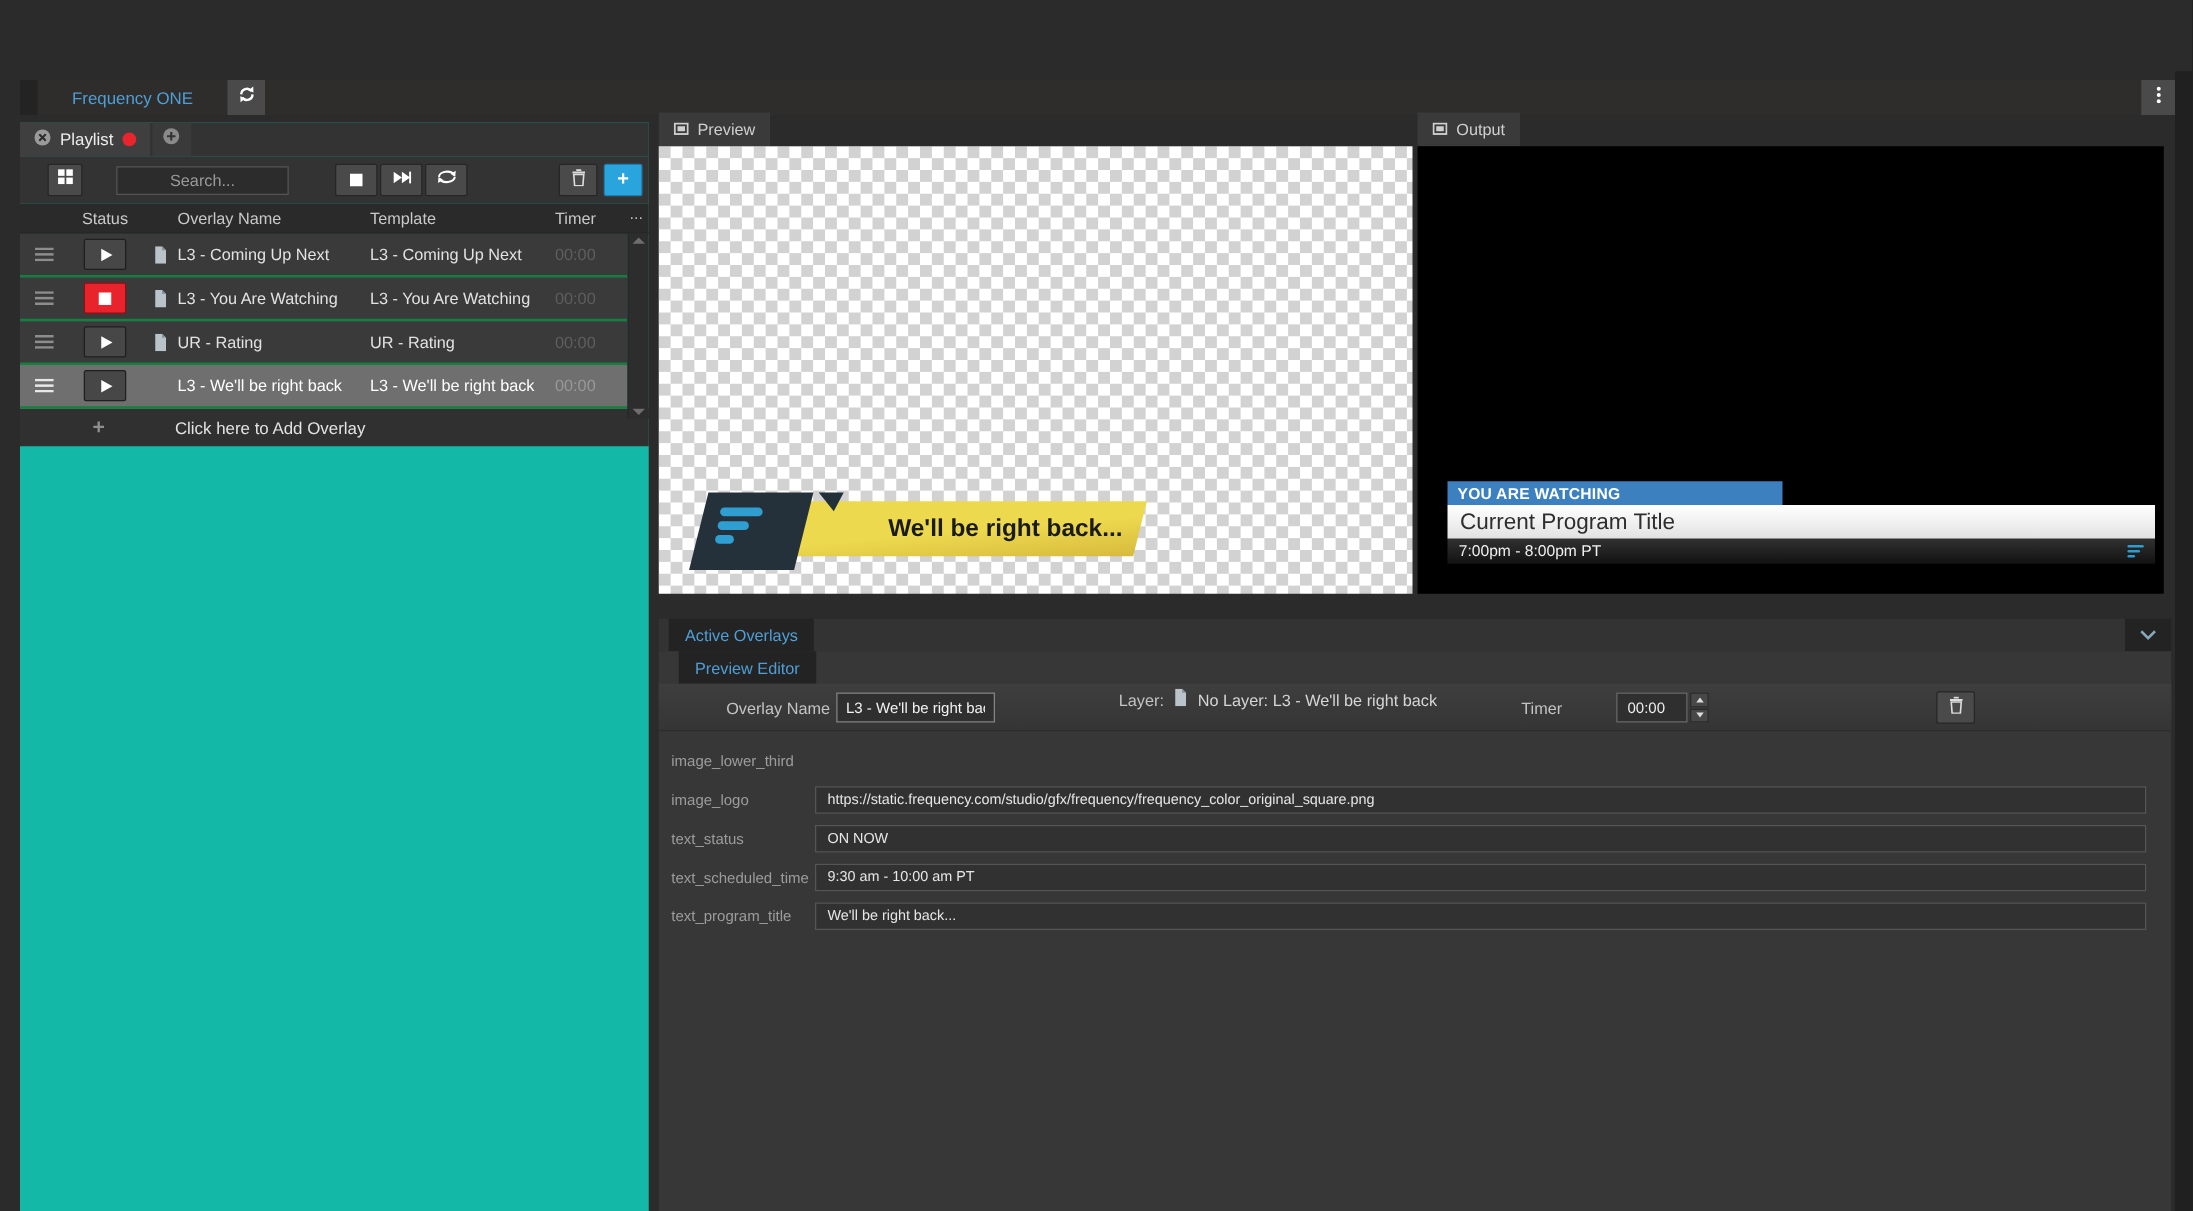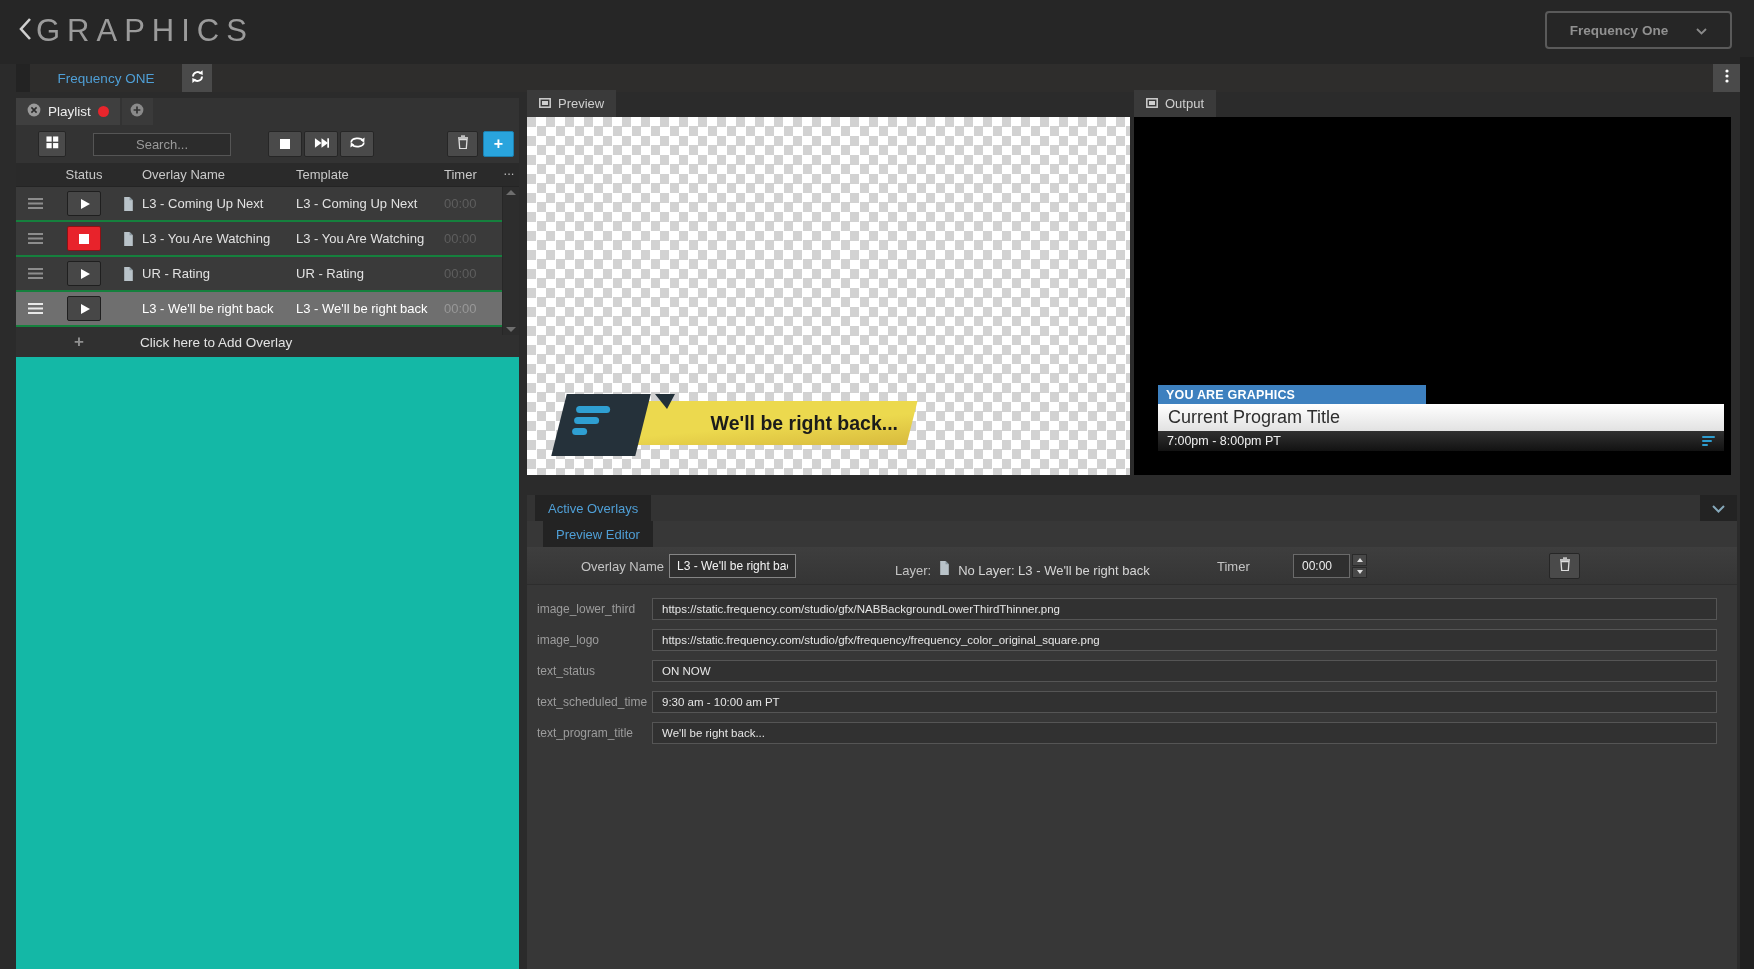--- a/index.html
+++ b/index.html
@@ -119,21 +119,21 @@
   .collapse-btn { margin-left:auto; width:37px; background:#232323; display:flex; align-items:center; justify-content:center; cursor:pointer; }
 
   .editor-panel { position:absolute; left:527px; top:521px; width:1210px; height:448px; background:#373737; }
   .oe-tab { position:absolute; left:8px; top:0; height:26px; }
   .ed-head { position:absolute; left:0; top:26px; width:100%; height:38px;
              background:linear-gradient(#3e3e3e,#353535); border-bottom:1px solid #2d2d2d; }
   .ed-label { color:#c4c4c4; font-size:13px; }
   .ed-name-label { position:absolute; left:0; top:12px; width:137px; text-align:right; }
   .ed-name-input { position:absolute; left:142px; top:7px; width:127px; height:24px; background:#2f2f2f;
                    border:1px solid #858585; color:#f2f2f2; font-size:12px; padding:0 7px; font-family:"Liberation Sans",sans-serif; }
-  .ed-layer { position:absolute; left:368px; top:14px; display:flex; align-items:center; gap:8px; }
+  .ed-layer { position:absolute; left:368px; top:4px; display:flex; align-items:center; gap:8px; }
   .ed-layer-value { color:#d6d6d6; font-size:13px; }
   .ed-timer-label { position:absolute; left:690px; top:12px; }
   .ed-timer-wrap { position:absolute; left:766px; top:7px; display:flex; }
   .ed-timer-input { width:57px; height:24px; background:#2f2f2f; border:1px solid #6a6a6a; color:#eee;
                     font-size:12px; padding:0 8px; font-family:"Liberation Sans",sans-serif; }
   .spin { display:flex; flex-direction:column; gap:1px; margin-left:2px; }
   .spin span { width:15px; height:11.5px; background:#484848; border:1px solid #2a2a2a;
                display:flex; align-items:center; justify-content:center; cursor:pointer; }
   .tri-up { width:0; height:0; border-left:3.5px solid transparent; border-right:3.5px solid transparent; border-bottom:4.5px solid #ddd; }
   .tri-dn { width:0; height:0; border-left:3.5px solid transparent; border-right:3.5px solid transparent; border-top:4.5px solid #ddd; }
@@ -151,38 +151,20 @@
   .hex-box { width:74px; height:26px; background:#363636; border:1px solid #5a5a5a; color:#e9e9e9; font-size:12px;
              display:flex; align-items:center; justify-content:center; }
 
   .right-rail { position:absolute; right:0; top:57px; width:14px; height:912px; background:#202020; }
 </style>
 </head>
 <body>
 
 <div class="app">
 
-  <div class="top-header">
-    <div class="brand">
-      <span>
-        <svg width="15" height="26" viewBox="0 0 15 26">
-            <polyline points="12,3 3,13 12,23" fill="none" stroke="#cfcfcf" stroke-width="2.6"></polyline>
-          </svg>
-      </span>
-      <span class="brand-text">GRAPHICS</span>
-    </div>
-    <div class="channel-dd">
-      <span>Frequency One</span>
-      <span>
-        <svg width="11" height="7" viewBox="0 0 11 7">
-            <polyline points="1,1 5.5,5.5 10,1" fill="none" stroke="#8a8a8a" stroke-width="1.8"></polyline>
-          </svg>
-      </span>
-    </div>
-  </div>
 
   <div class="tabstrip">
     <div class="tabstrip-corner"></div>
     <div class="ws-tab">Frequency ONE</div>
     <div class="refresh-btn">
       <span>
         <svg width="15" height="15" viewBox="0 0 16 16">
           <path d="M3.2 8a4.8 4.8 0 0 1 8.6-2.9" fill="none" stroke="#fff" stroke-width="2"></path>
           <polygon points="13.4,1.2 13.6,6.4 9.2,4.6" fill="#fff"></polygon>
           <path d="M12.8 8a4.8 4.8 0 0 1-8.6 2.9" fill="none" stroke="#fff" stroke-width="2"></path>
@@ -429,21 +411,21 @@
       <span>
         <svg width="12" height="10" viewBox="0 0 12 10">
             <rect x="0.8" y="0.8" width="10.4" height="8.4" fill="none" stroke="#cfcfcf" stroke-width="1.5"></rect>
             <rect x="3" y="3" width="6" height="4" fill="#cfcfcf"></rect>
           </svg>
       </span>
       <span>Output</span>
     </div>
     <div class="output-content">
       <div class="og">
-        <div class="og-status">YOU ARE GRAPHICS</div>
+        <div class="og-status">YOU ARE WATCHING</div>
         <div class="og-title">Current Program Title</div>
         <div class="og-time">
           <span>7:00pm - 8:00pm PT</span>
           <span class="og-bars">
               <i></i>
               <i></i>
               <i></i>
             </span>
         </div>
       </div>
@@ -496,21 +478,20 @@
               <rect x="4" y="0.4" width="4" height="1.4" fill="#ddd"></rect>
               <path d="M2 4.6h8l-0.7 9H2.7z" fill="none" stroke="#ddd" stroke-width="1.3"></path>
             </svg>
         </span>
       </div>
     </div>
 
     <div class="ed-fields">
         <div class="f-row">
     <div class="f-label">image_lower_third</div>
-    <input class="f-input" type="text" value="https://static.frequency.com/studio/gfx/NABBackgroundLowerThirdThinner.png" style="">
 
   </div>
         <div class="f-row">
     <div class="f-label">image_logo</div>
     <input class="f-input" type="text" value="https://static.frequency.com/studio/gfx/frequency/frequency_color_original_square.png" style="">
 
   </div>
         <div class="f-row">
     <div class="f-label">text_status</div>
     <input class="f-input" type="text" value="ON NOW" style="">

